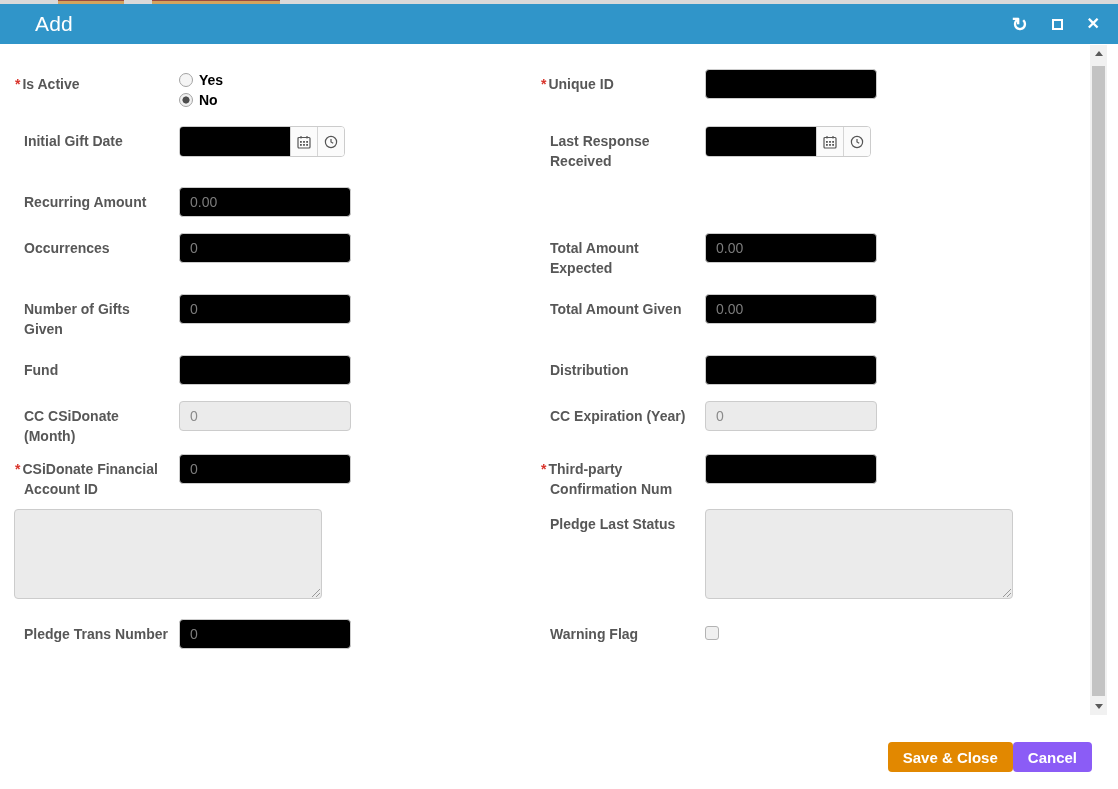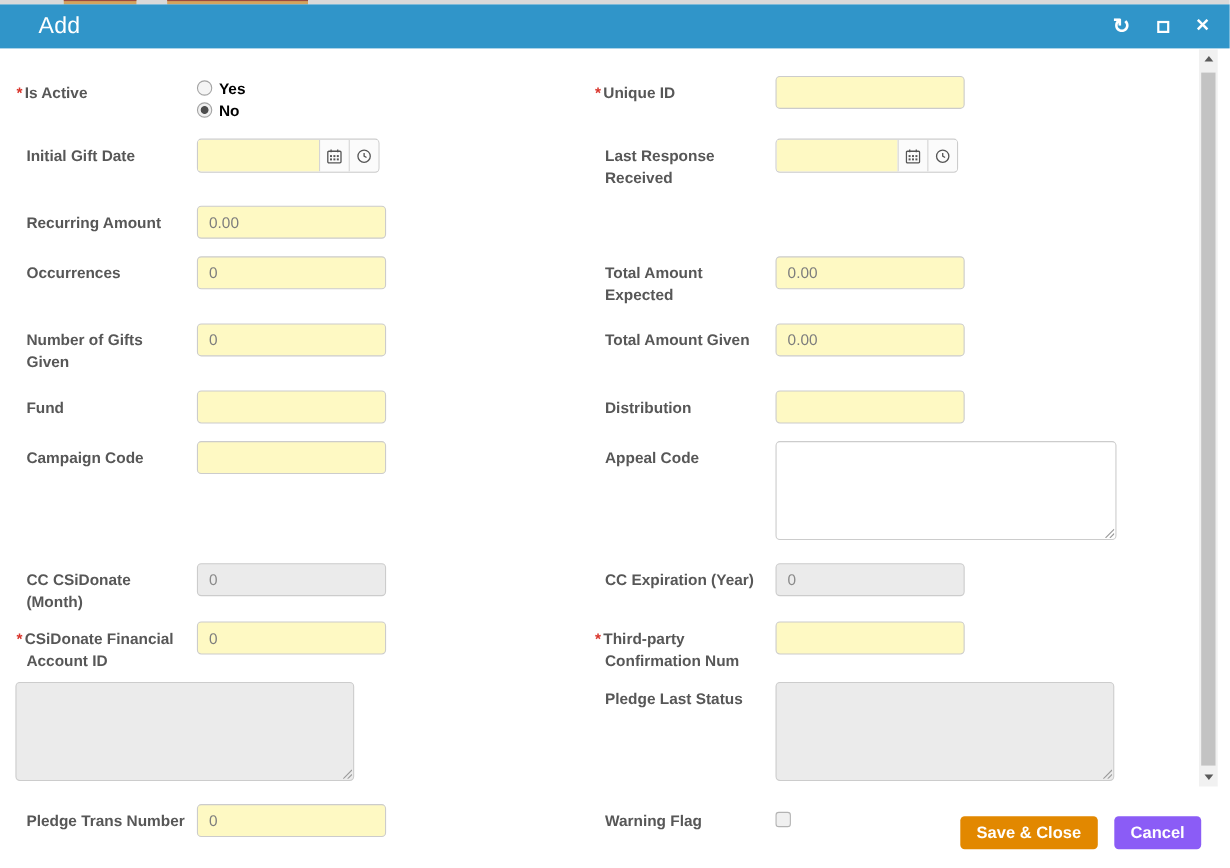--- a/index.html
+++ b/index.html
@@ -60,21 +60,21 @@
   .req { color: #d9342b; margin-left: -9px; margin-right: 2px; font-weight: 700; }
 
   .ctrl-left  { width: 361px; flex: 0 0 361px; }
   .ctrl-right { flex: 1; }
 
   input[type="text"] {
     height: 30px; width: 172px;
     border: 1px solid #cccccc; border-radius: 4px;
     padding: 0 10px; font-size: 14px; color: #7d7d7d;
     font-family: "Liberation Sans", sans-serif;
-    background: #fef9c3; outline: none;
+    background: #000000; outline: none;
   }
   input[type="text"]:disabled, input.disabled {
     background: #ebebeb; color: #8a8a8a;
   }
 
   
   .datetime-group {
     display: flex; width: 166px; height: 31px;
     border: 1px solid #cccccc; border-radius: 4px; overflow: hidden; background: #fff;
   }
@@ -136,21 +136,21 @@
   .tri-up { width: 0; height: 0; border-left: 4px solid transparent; border-right: 4px solid transparent; border-bottom: 5px solid #5a5a5a; }
   .tri-down { width: 0; height: 0; border-left: 4px solid transparent; border-right: 4px solid transparent; border-top: 5px solid #5a5a5a; }
   .scroll-thumb {
     position: absolute; top: 21px; left: 2px; width: 13px; height: 630px;
     background: #c3c3c3; cursor: pointer;
   }
 
   
   .footer-actions {
     position: absolute; right: 26px; bottom: 17px;
-    display: flex; gap: 15px;
+    display: flex; 
   }
   .btn {
     border: none; border-radius: 4px; color: #fff;
     font-family: "Liberation Sans", sans-serif;
     font-size: 15px; font-weight: 700;
     height: 30px; padding: 0 15px; cursor: pointer;
   }
   .btn-save { background: #e28800; }
   .btn-cancel { background: #8b5cf6; }
 
@@ -293,38 +293,20 @@
     <div class="half-left">
       <div class="lbl"><span>Fund</span></div>
       <div class="ctrl-left"><input type="text" value="" style=""></div>
     </div>
     <div class="half-right">
       <div class="lbl"><span>Distribution</span></div>
       <div class="ctrl-right"><input type="text" value="" style=""></div>
     </div>
   </div>
 
-  <div class="row">
-    <div class="half-left center-v">
-      <div class="lbl" style="padding-top:0;"><span>Campaign Code</span></div>
-      <div class="ctrl-left"><input type="text" value="" style=""></div>
-    </div>
-    <div class="half-right">
-      <div class="lbl"><span>Appeal Code</span></div>
-      <div class="ctrl-right">
-        <div class="ta-wrap">
-          <textarea class="ta-wide" style=""></textarea>
-          <svg class="grip" width="10" height="10">
-              <line x1="2" y1="10" x2="10" y2="2" stroke="#999" stroke-width="1"></line>
-              <line x1="6" y1="10" x2="10" y2="6" stroke="#999" stroke-width="1"></line>
-            </svg>
-        </div>
-      </div>
-    </div>
-  </div>
 
   <div class="row mb8">
     <div class="half-left">
       <div class="lbl"><span>CC CSiDonate (Month)</span></div>
       <div class="ctrl-left"><input type="text" disabled="" value="0" style=""></div>
     </div>
     <div class="half-right">
       <div class="lbl"><span>CC Expiration (Year)</span></div>
       <div class="ctrl-right"><input type="text" disabled="" value="0" style=""></div>
     </div>

